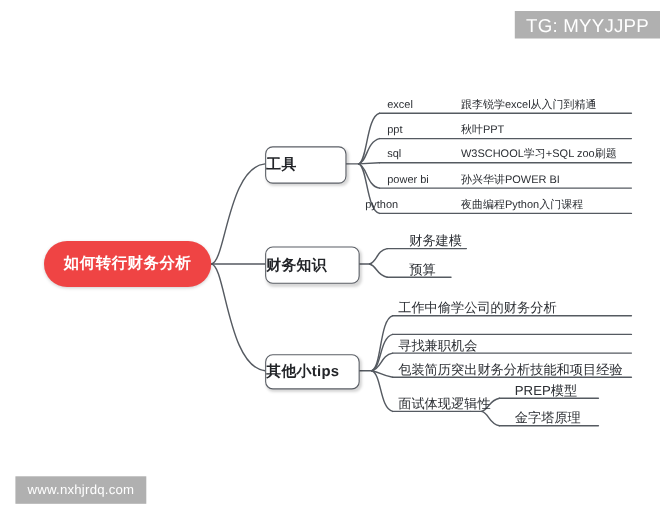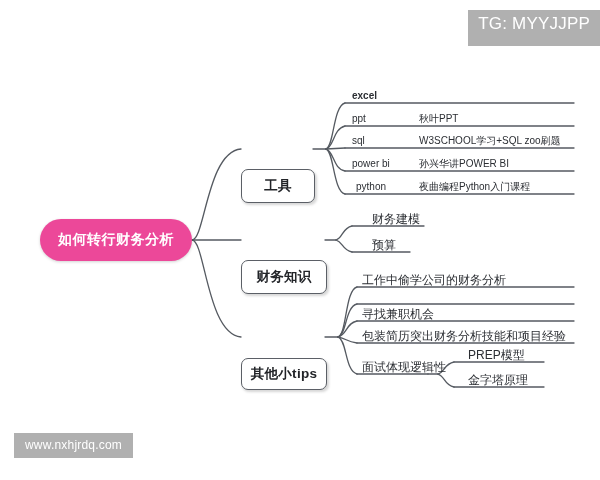--- a/index.html
+++ b/index.html
@@ -30,38 +30,38 @@
     color: #ffffff;
     font-weight: 400;
     letter-spacing: .2px;
     display: flex;
     align-items: center;
     justify-content: center;
   }
   #watermark-top {
     right: 0px;
     top: 10px;
-    padding: 4px 10px 12px 10px;
+    padding: 4px 10px 1px 10px;
     font-size: 17px;
   }
   #watermark-bottom {
     left: 14px;
     bottom: 22px;
     padding: 5px 11px 6px 11px;
     font-size: 12px;
   }
 
   
   #root-node {
     position: absolute;
     left: 40px;
     top: 219px;
     width: 152px;
     height: 42px;
-    background: #ec4899;
+    background: #ef4444;
     border-radius: 21px;
     display: flex;
     align-items: center;
     justify-content: center;
     box-shadow: 0 1px 3px rgba(0,0,0,.18);
   }
   #root-node .root-label {
     color: #ffffff;
     font-size: 14px;
     font-weight: bold;
@@ -70,23 +70,21 @@
   }
 
   
   .branch-box {
     position: absolute;
     background: #ffffff;
     border: 1.4px solid #5b5f66;
     border-radius: 7px;
     display: flex;
     align-items: center;
-    justify-content: center;
     box-shadow: 1.5px 2px 2.5px rgba(0,0,0,.16);
-    margin-top: 36px;
   }
   .branch-box .branch-label {
     color: #222428;
     font-size: 13.5px;
     font-weight: bold;
     white-space: nowrap;
     letter-spacing: .3px;
   }
   #branch-tools      { left: 241px; top: 133px; width: 72px; height: 32px; }
   #branch-finance    { left: 241px; top: 224px; width: 84px; height: 32px; }
@@ -165,32 +163,33 @@
   </div>
 
   <div id="branch-tips" class="branch-box">
     <span class="branch-label">其他小tips</span>
   </div>
 
   <div id="branch-finance" class="branch-box">
     <span class="branch-label">财务知识</span>
   </div>
 
-  <div class="leaf leaf-key" style="left:352px; top:90px;font-weight:bold;">excel</div>
+  <div class="leaf leaf-key" style="left:352px; top:90px;">excel</div>
+  <div class="leaf leaf-val" style="left:419px; top:90px;">跟李锐学excel从入门到精通</div>
 
   <div class="leaf leaf-key" style="left:352px; top:113px;">ppt</div>
   <div class="leaf leaf-val" style="left:419px; top:113px;">秋叶PPT</div>
 
   <div class="leaf leaf-key" style="left:352px; top:135px;">sql</div>
   <div class="leaf leaf-val" style="left:419px; top:135px;">W3SCHOOL学习+SQL zoo刷题</div>
 
   <div class="leaf leaf-key" style="left:352px; top:158px;">power bi</div>
   <div class="leaf leaf-val" style="left:419px; top:158px;">孙兴华讲POWER BI</div>
 
-  <div class="leaf leaf-key" style="left:356px; top:181px;">python</div>
+  <div class="leaf leaf-key" style="left:332px; top:181px;">python</div>
   <div class="leaf leaf-val" style="left:419px; top:181px;">夜曲编程Python入门课程</div>
 
   <div class="leaf" style="left:372px; top:213px;">财务建模</div>
   <div class="leaf" style="left:372px; top:239px;">预算</div>
 
   <div class="leaf" style="left:362px; top:274px;">工作中偷学公司的财务分析</div>
   <div class="leaf" style="left:362px; top:308px;">寻找兼职机会</div>
   <div class="leaf" style="left:362px; top:330px;">包装简历突出财务分析技能和项目经验</div>
   <div class="leaf" style="left:362px; top:361px;">面试体现逻辑性</div>
 

